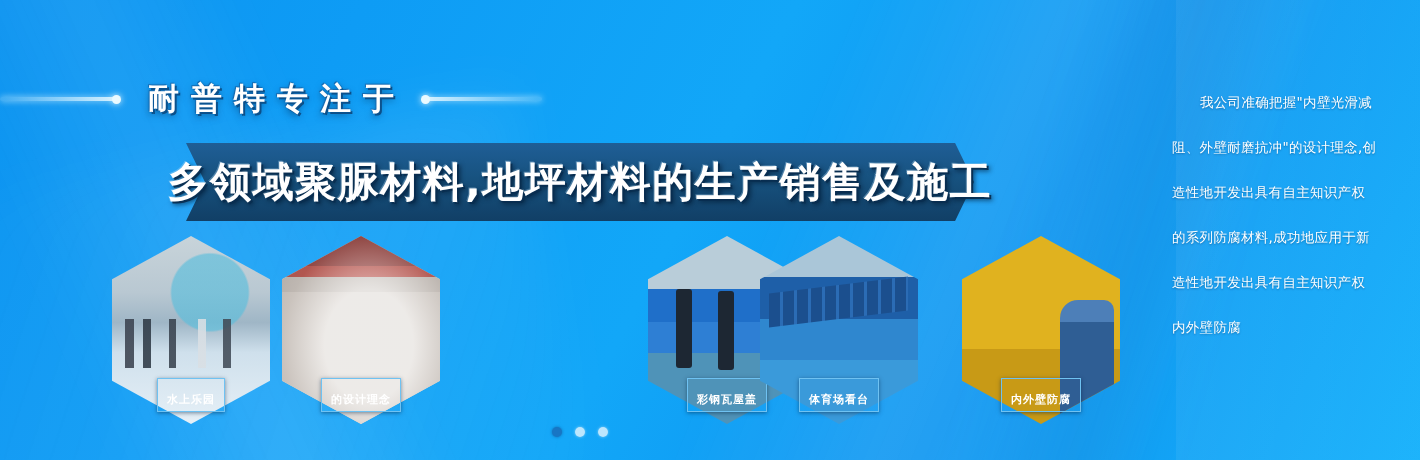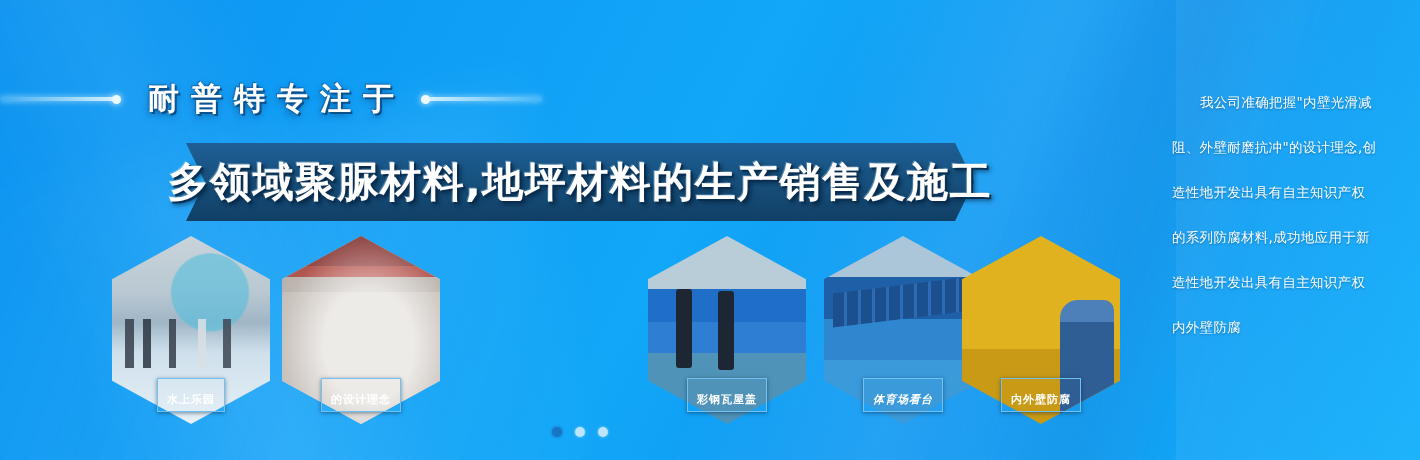--- a/index.html
+++ b/index.html
@@ -334,21 +334,21 @@
     </div>
 
 
     <div class="hex" style="left:510px;margin-left:26px;">
       <div class="hex-shape">
         <div class="hex-photo ph-roof"></div>
       </div>
       <div class="hex-label">彩钢瓦屋盖</div>
     </div>
 
-    <div class="hex" style="left:712px;font-style:italic;">
+    <div class="hex" style="left:648px;">
       <div class="hex-shape">
         <div class="hex-photo ph-stadium"></div>
       </div>
       <div class="hex-label">体育场看台</div>
     </div>
 
     <div class="hex" style="left:850px;">
       <div class="hex-shape">
         <div class="hex-photo ph-pipe"></div>
       </div>

